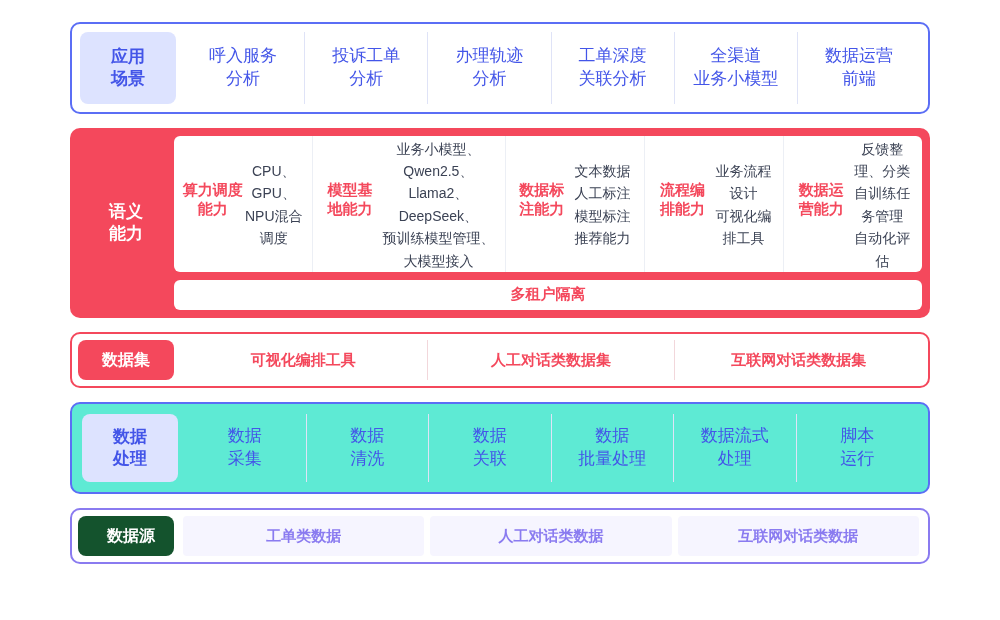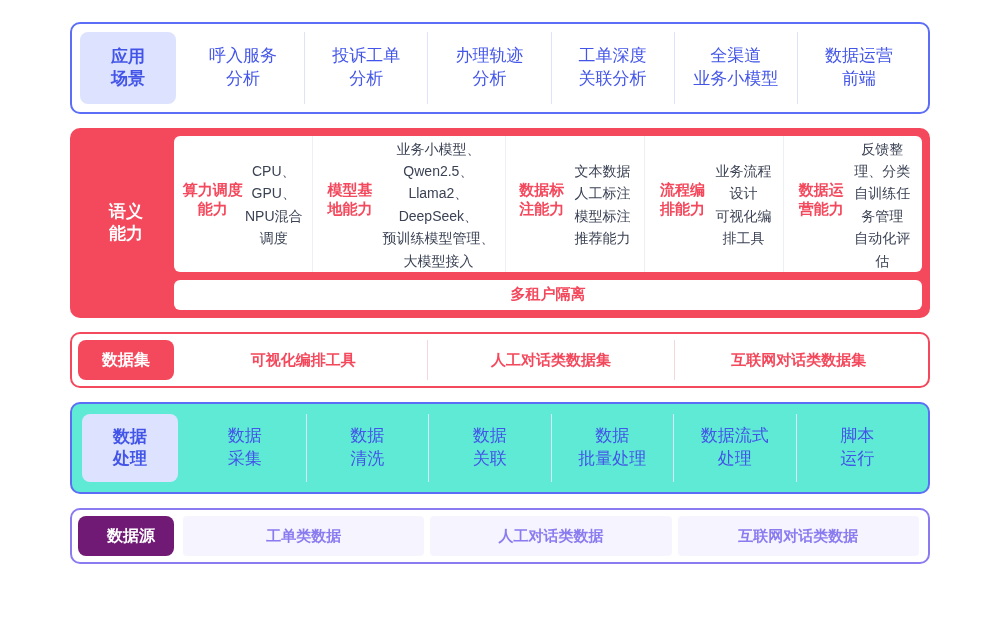--- a/index.html
+++ b/index.html
@@ -184,21 +184,21 @@
 
   
   .row-src {
     border: 2px solid #8a7bf0;
     background: #ffffff;
     height: 56px;
     padding: 6px;
     margin-bottom: 0;
   }
   .row-src .row-label {
-    background: #701a75;
+    background: #14532d;
     color: #ffffff;
     margin-right: 6px;
     font-size: 16px;
     padding-left: 10px;
   }
   .row-src .cell {
     color: #8a7bf0;
     font-weight: bold;
     font-size: 15px;
     background: #f6f5ff;

